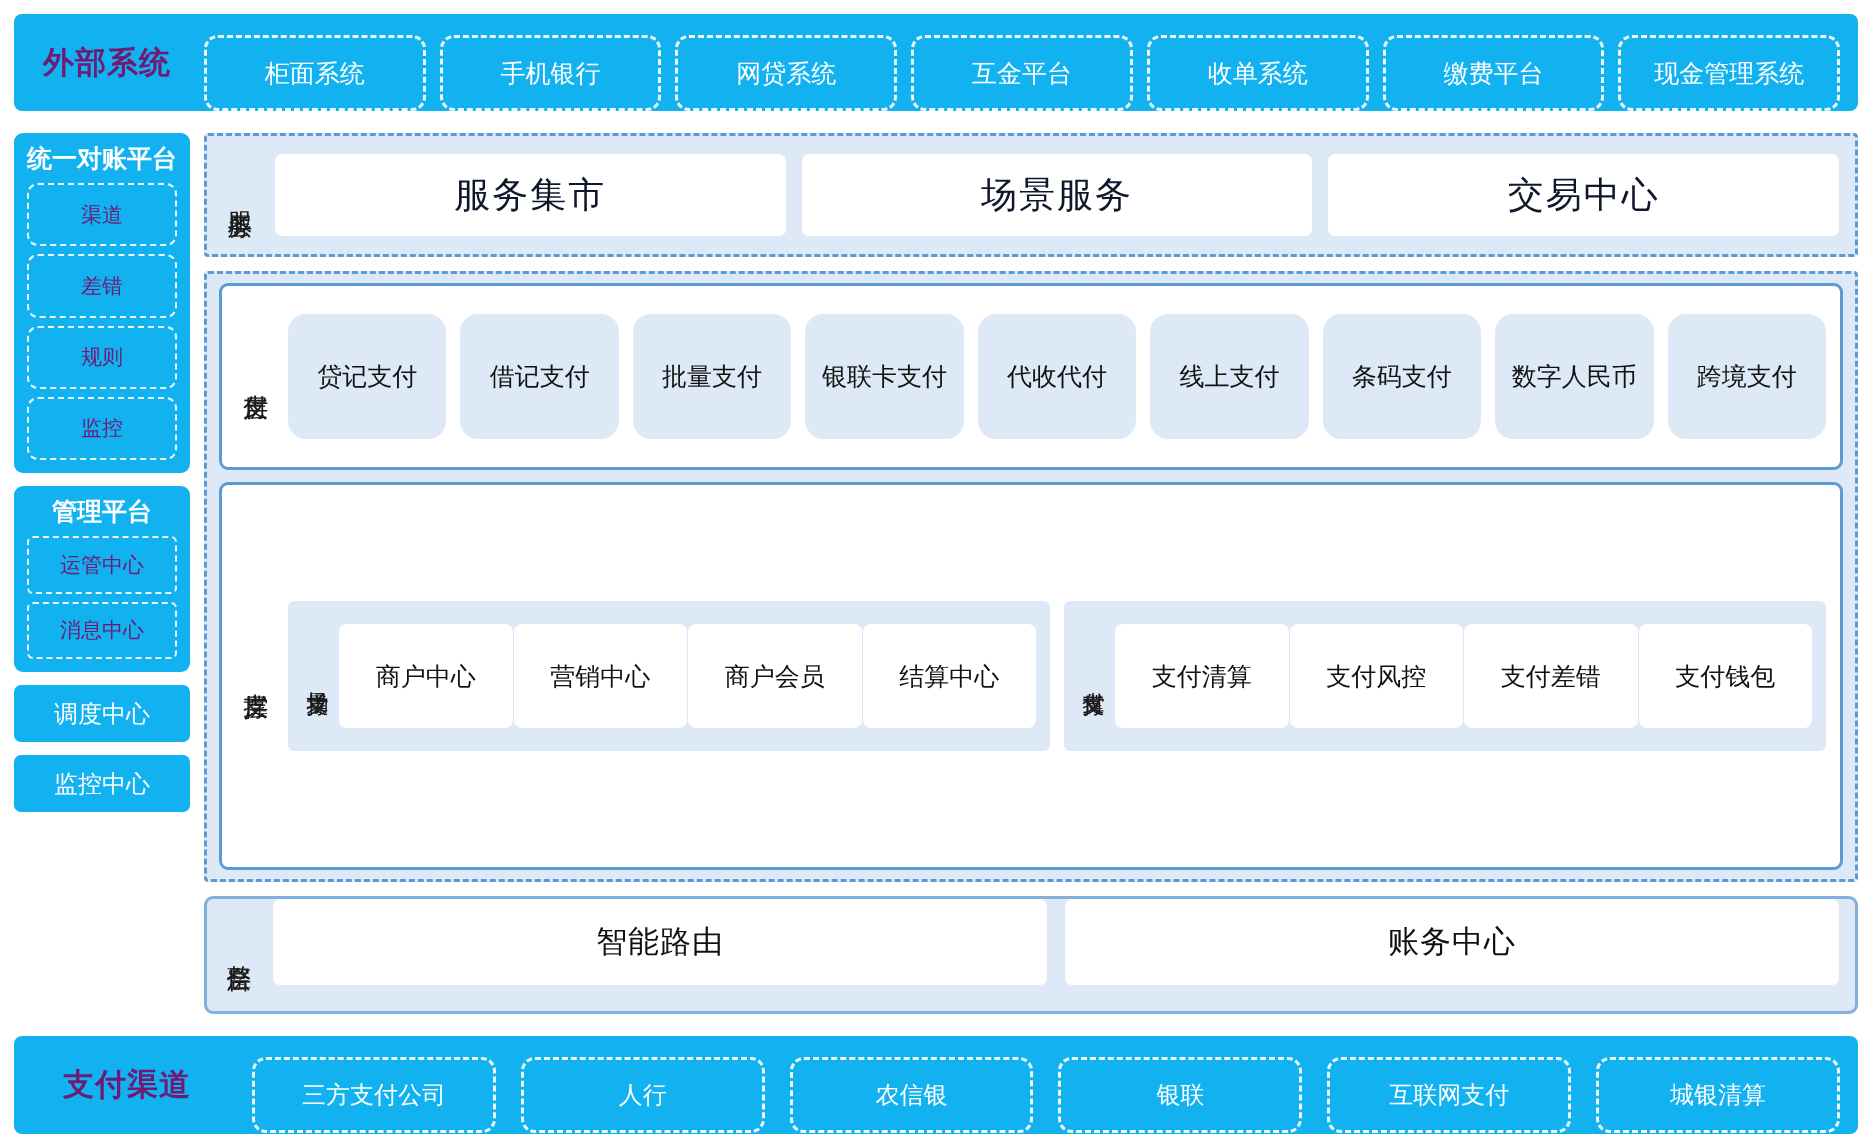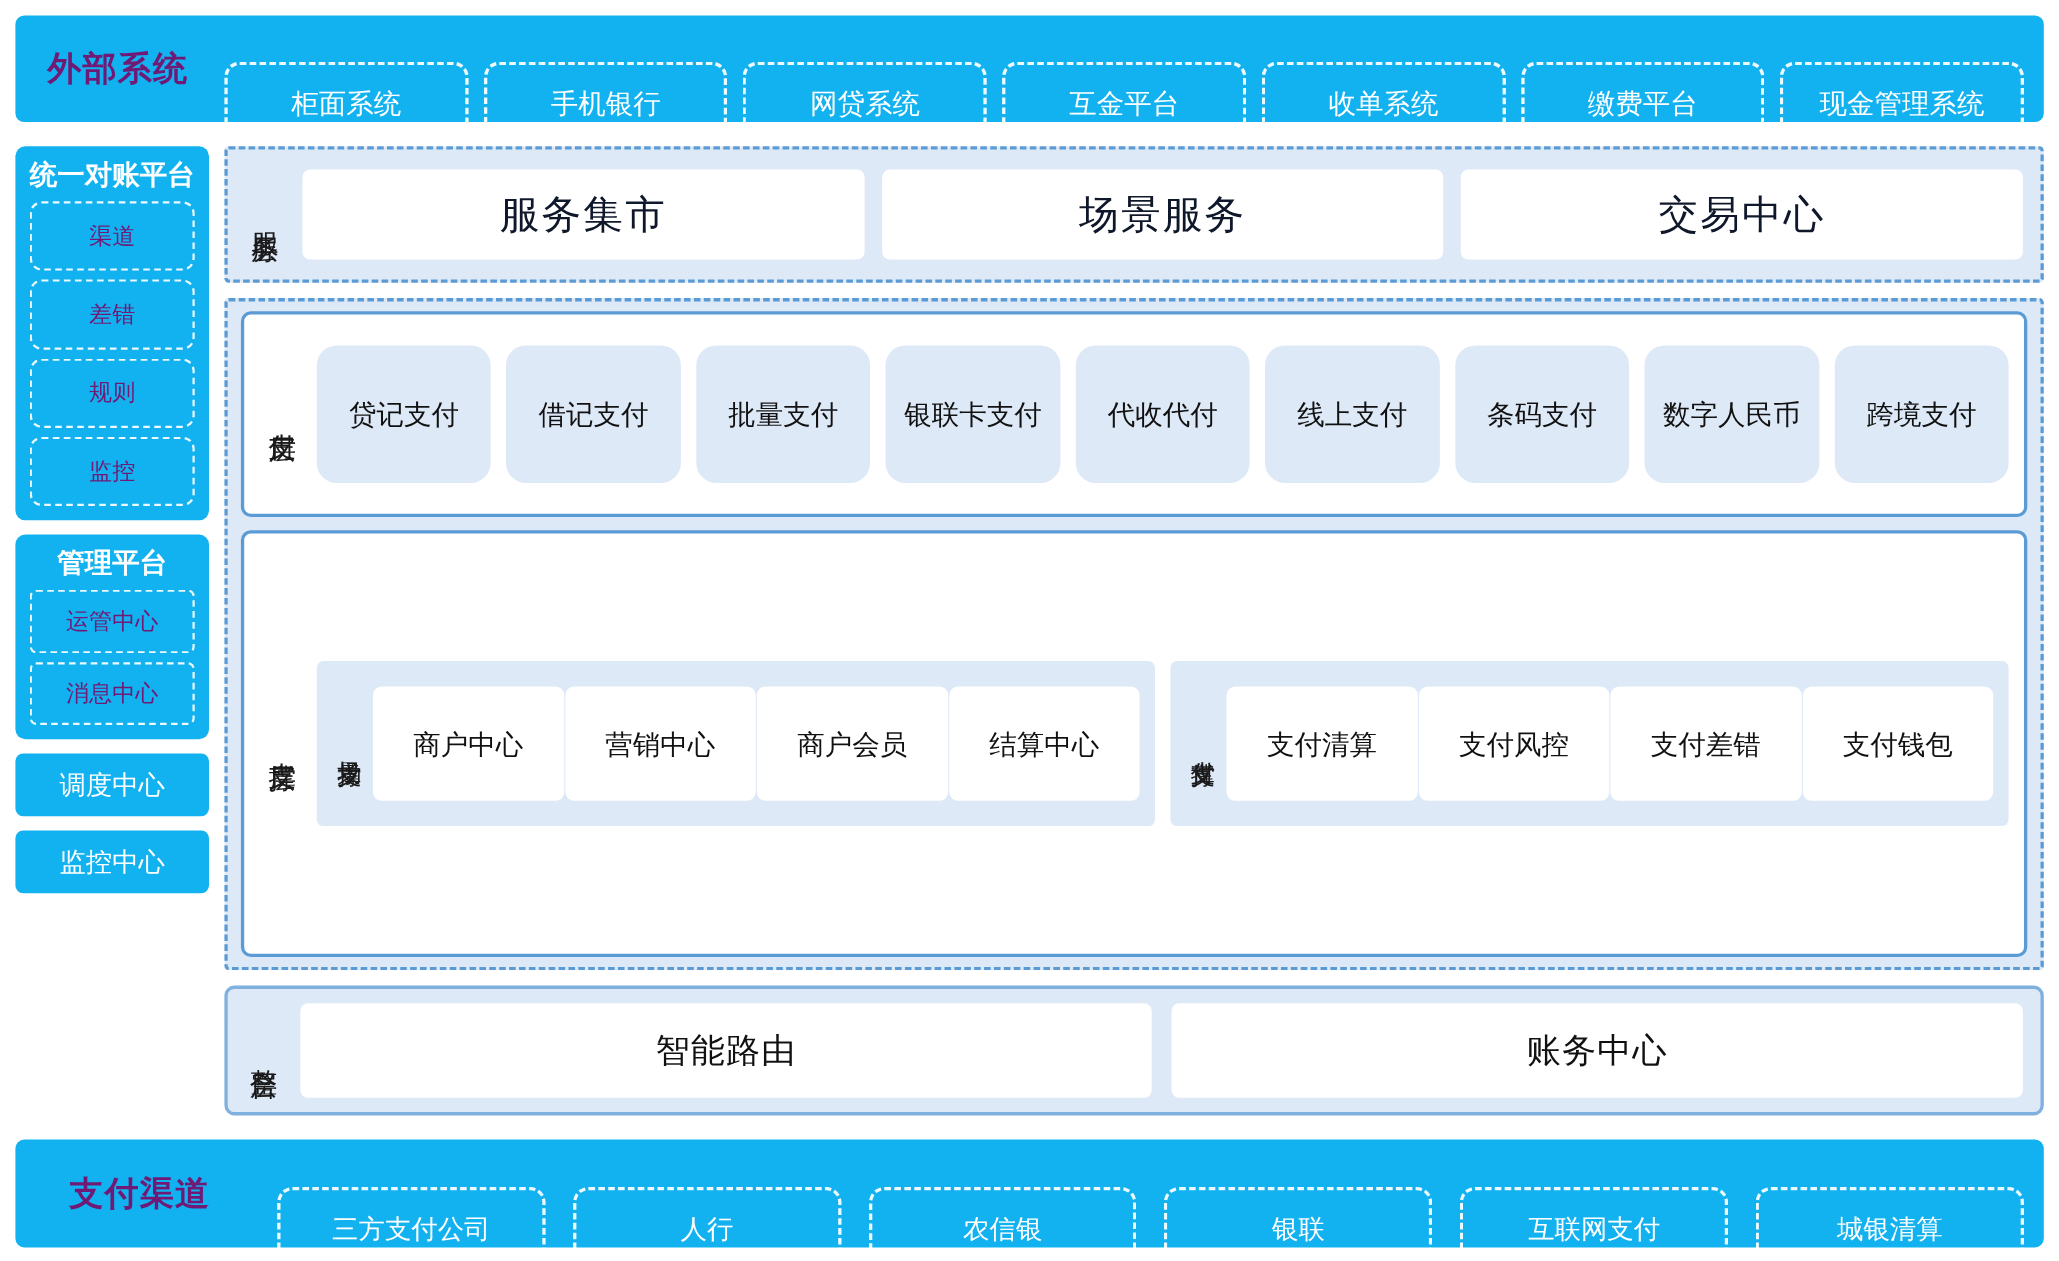--- a/index.html
+++ b/index.html
@@ -43,21 +43,21 @@
     white-space: nowrap;
     flex: 0 0 auto;
     text-align: center;
   }
   .bar-items {
     display: flex;
     flex: 1 1 auto;
     gap: 14px;
     margin-left: 22px;
     height: 100%;
-    align-items: flex-end;
+    align-items: flex-start;
     margin-top: 42px;
   }
   .dash-chip {
     flex: 1 1 0;
     border: 3px dashed rgba(255,255,255,0.92);
     border-radius: 14px;
     color: #ffffff;
     font-size: 25px;
     display: flex;
     align-items: center;
@@ -276,21 +276,21 @@
     white-space: nowrap;
   }
 
   
   #integration-layer {
     flex: 0 0 118px;
     border: 3px solid #7FB0DE;
     border-radius: 9px;
     background: #DEE9F7;
     display: flex;
-    align-items: center;
+    align-items: flex-start;
     padding: 0 16px 0 12px;
     box-sizing: border-box;
     gap: 14px;
   }
   #integration-layer .vlabel { width: 40px; height: 98px; }
   .integration-cards {
     display: flex;
     flex: 1 1 auto;
     gap: 18px;
     height: 86px;

